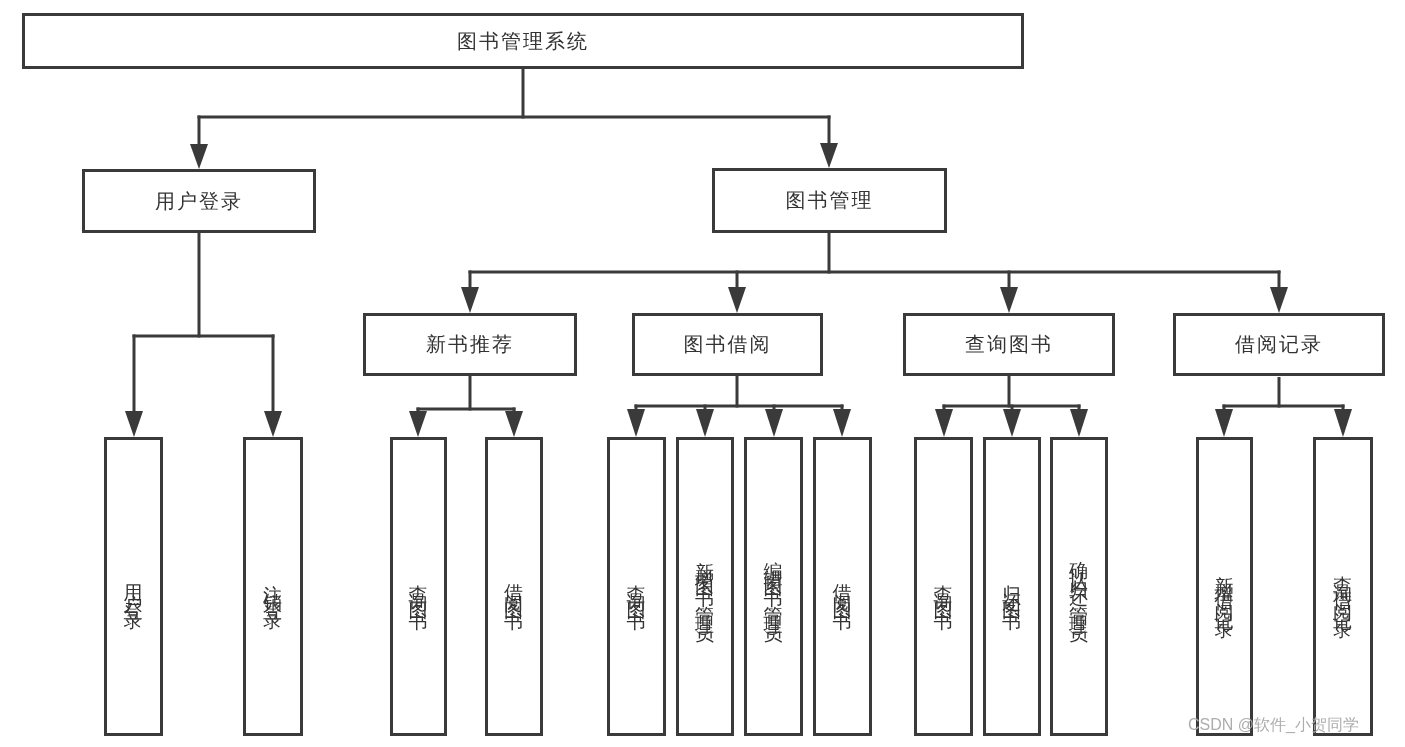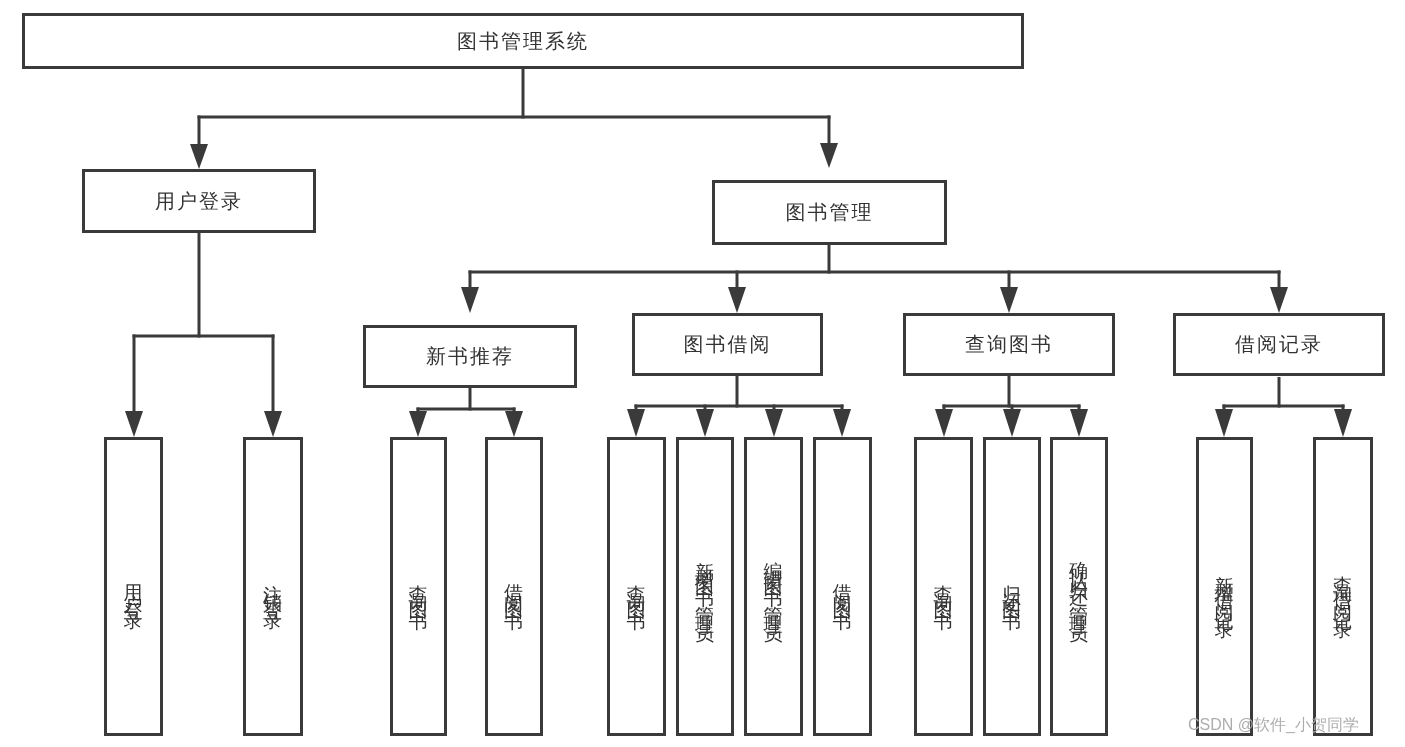--- a/index.html
+++ b/index.html
@@ -145,25 +145,25 @@
     </g>
   </svg>
 
   <div class="box h" style="left:22px;top:13px;width:1002px;height:56px">
     <span>图书管理系统</span>
   </div>
 
   <div class="box h" style="left:82px;top:169px;width:234px;height:64px">
     <span>用户登录</span>
   </div>
-  <div class="box h" style="left:712px;top:180px;width:235px;height:65px">
+  <div class="box h" style="left:712px;top:168px;width:235px;height:65px">
     <span>图书管理</span>
   </div>
 
-  <div class="box h" style="left:363px;top:325px;width:214px;height:63px">
+  <div class="box h" style="left:363px;top:313px;width:214px;height:63px">
     <span>新书推荐</span>
   </div>
   <div class="box h" style="left:632px;top:313px;width:191px;height:63px">
     <span>图书借阅</span>
   </div>
   <div class="box h" style="left:903px;top:313px;width:212px;height:63px">
     <span>查询图书</span>
   </div>
   <div class="box h" style="left:1173px;top:313px;width:212px;height:63px">
     <span>借阅记录</span>

